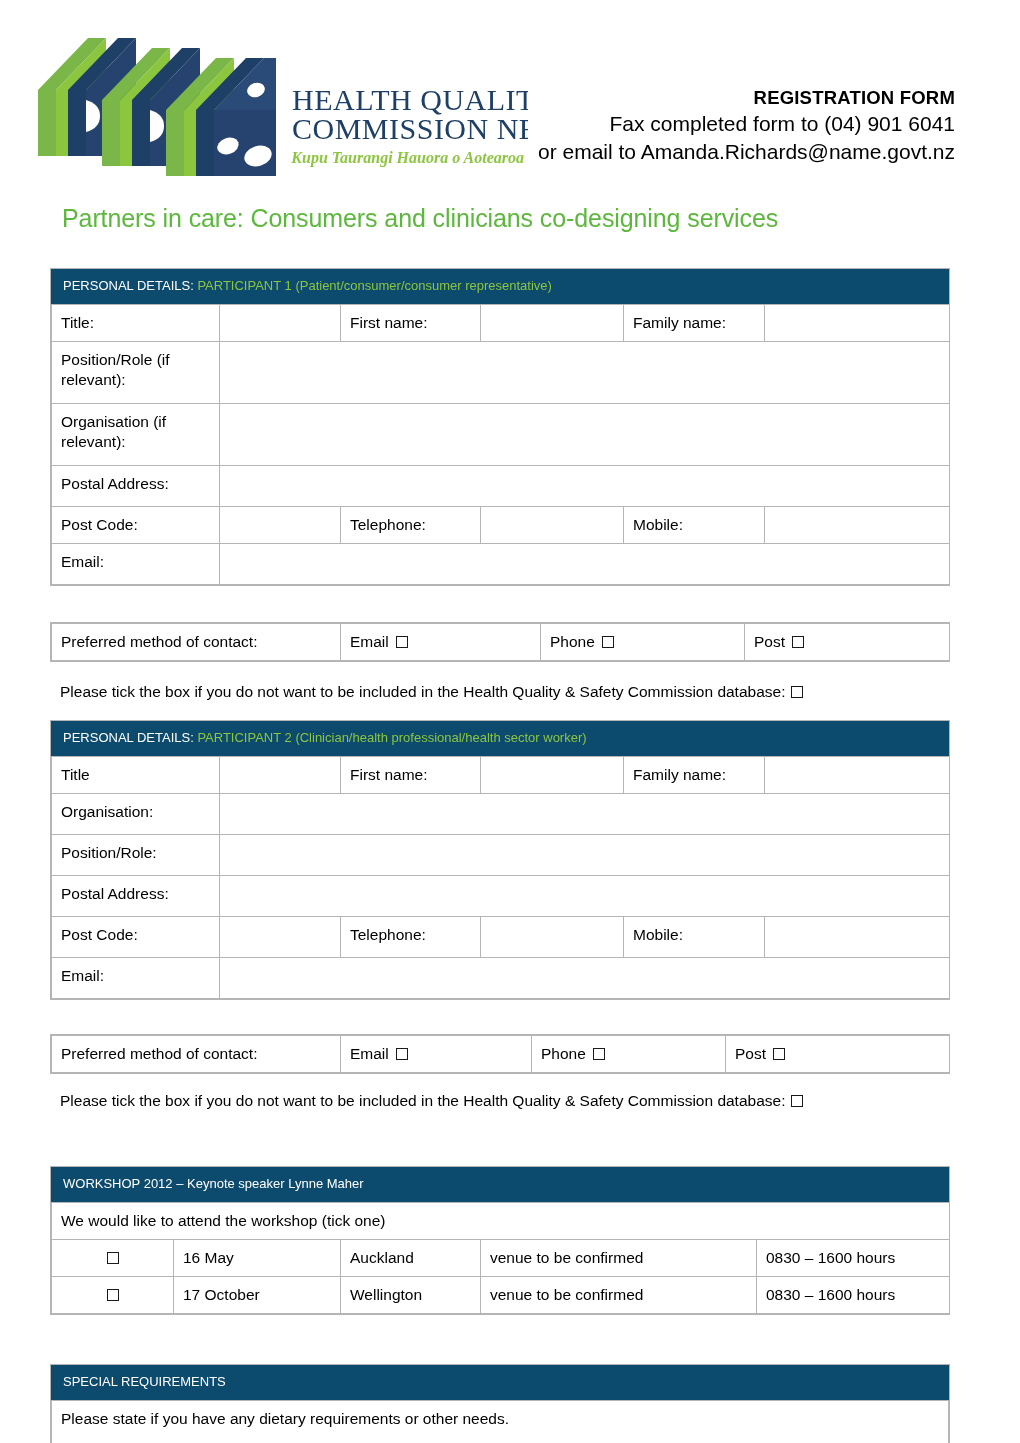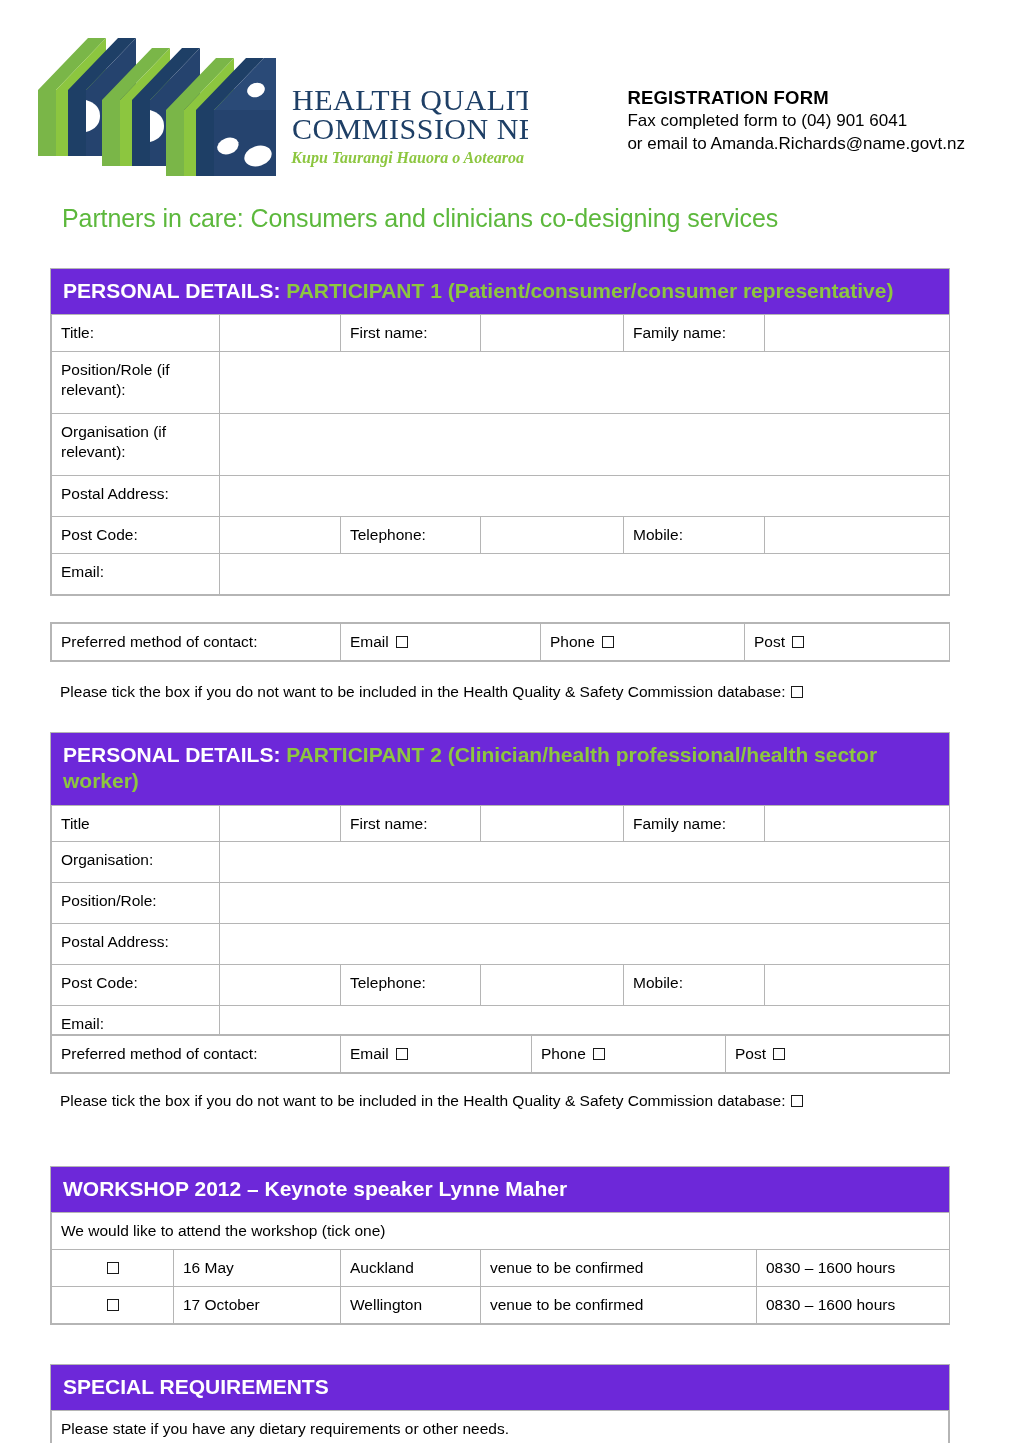--- a/index.html
+++ b/index.html
@@ -34,32 +34,33 @@
     position: absolute;
     left: 28px;
     top: 28px;
     width: 500px;
     height: 150px;
   }
   .logo-svg { display: block; }
 
   .header-right {
     position: absolute;
-    right: 55px;
+    right: 65px;
     top: 86px;
+    text-align: right;
     line-height: 1.32;
   }
   .reg-title {
     font-size: 18.5px;
     font-weight: bold;
     letter-spacing: 0.2px;
     white-space: nowrap;
   }
   .reg-line {
-    font-size: 17px;
+    font-size: 21px;
     white-space: nowrap;
   }
 
   
   .main-title {
     position: absolute;
     left: 62px;
     top: 204px;
     font-size: 25px;
     color: #5cb83c;
@@ -88,24 +89,24 @@
     vertical-align: top;
     line-height: 1.28;
     background: #ffffff;
     box-sizing: border-box;
   }
   td.lbl { background: #f2f2f2; }
   td.val { background: #ffffff; }
 
   
   .bar {
-    background: #6d28d9;
+    background: #0c4a6e;
     color: #ffffff;
-    font-size: 21px;
-    font-weight: bold;
+    font-size: 13px;
+    font-weight: normal;
     padding: 9px 12px 10px 12px;
     line-height: 1.25;
     box-sizing: border-box;
   }
   .bar .green { color: #8dc63f; }
 
   
   .cbx {
     display: inline-block;
     width: 12px;
@@ -290,21 +291,21 @@
           </td>
         </tr>
       </tbody>
     </table>
   </div>
 
   <div class="note" style="top:683px;">
     <span>Please tick the box if you do not want to be included in the Health Quality &amp; Safety Commission database:</span><span class="cbx-inline"></span>
   </div>
 
-  <div class="block" style="top:720px;margin-top:12px;">
+  <div class="block" style="top:720px;">
     <div class="bar">
       <span>PERSONAL DETAILS:</span>
       <span class="green">PARTICIPANT 2 (Clinician/health professional/health sector worker)</span>
     </div>
     <table class="grid">
       <colgroup>
         <col style="width:168px">
           <col style="width:121px">
           <col style="width:140px">
         <col style="width:143px">

